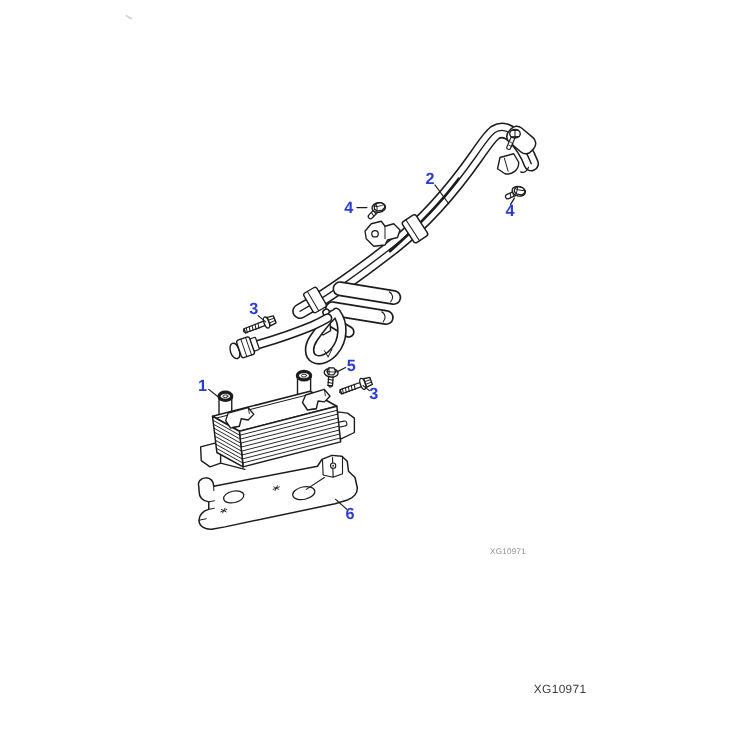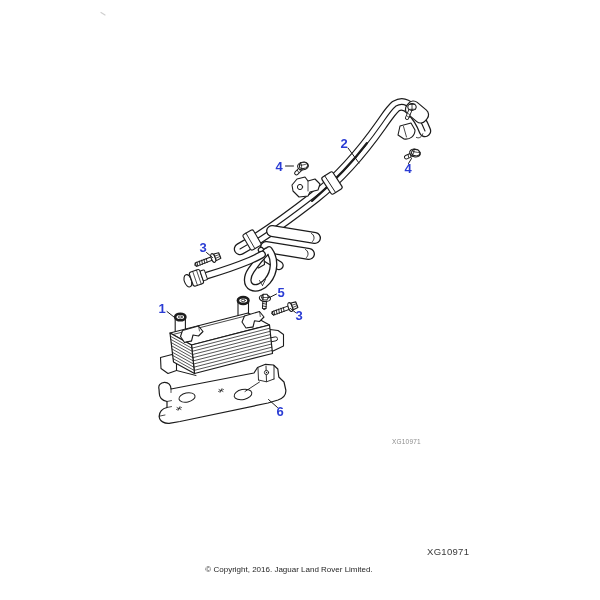--- a/index.html
+++ b/index.html
@@ -193,14 +193,13 @@
   <span class="callout" style="left: 344px; top: 143px; color: rgb(42, 60, 212);">2</span>
   <span class="callout" style="left: 203px; top: 247px; color: rgb(42, 60, 212);">3</span>
   <span class="callout" style="left: 299px; top: 315px; color: rgb(42, 60, 212);">3</span>
   <span class="callout" style="left: 279px; top: 166px; color: rgb(42, 60, 212);">4</span>
   <span class="callout" style="left: 408px; top: 168px; color: rgb(42, 60, 212);">4</span>
   <span class="callout" style="left: 281px; top: 292px; color: rgb(42, 60, 212);">5</span>
   <span class="callout" style="left: 280px; top: 411px; color: rgb(42, 60, 212);">6</span>
 
   <span class="code-small">XG10971</span>
   <span class="code-large">XG10971</span>
-  <span class="copyright">© Copyright, 2016. Jaguar Land Rover Limited.</span>
 </div>
 
 </body></html>

